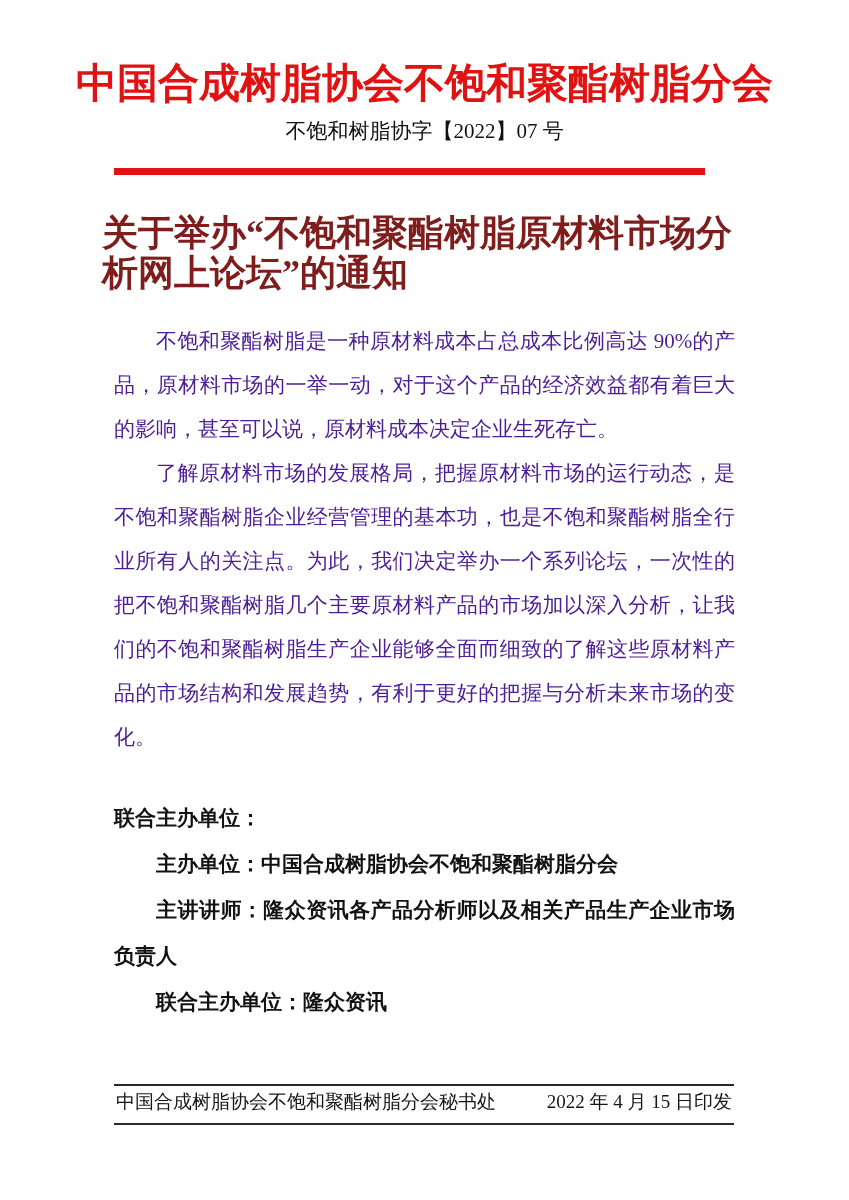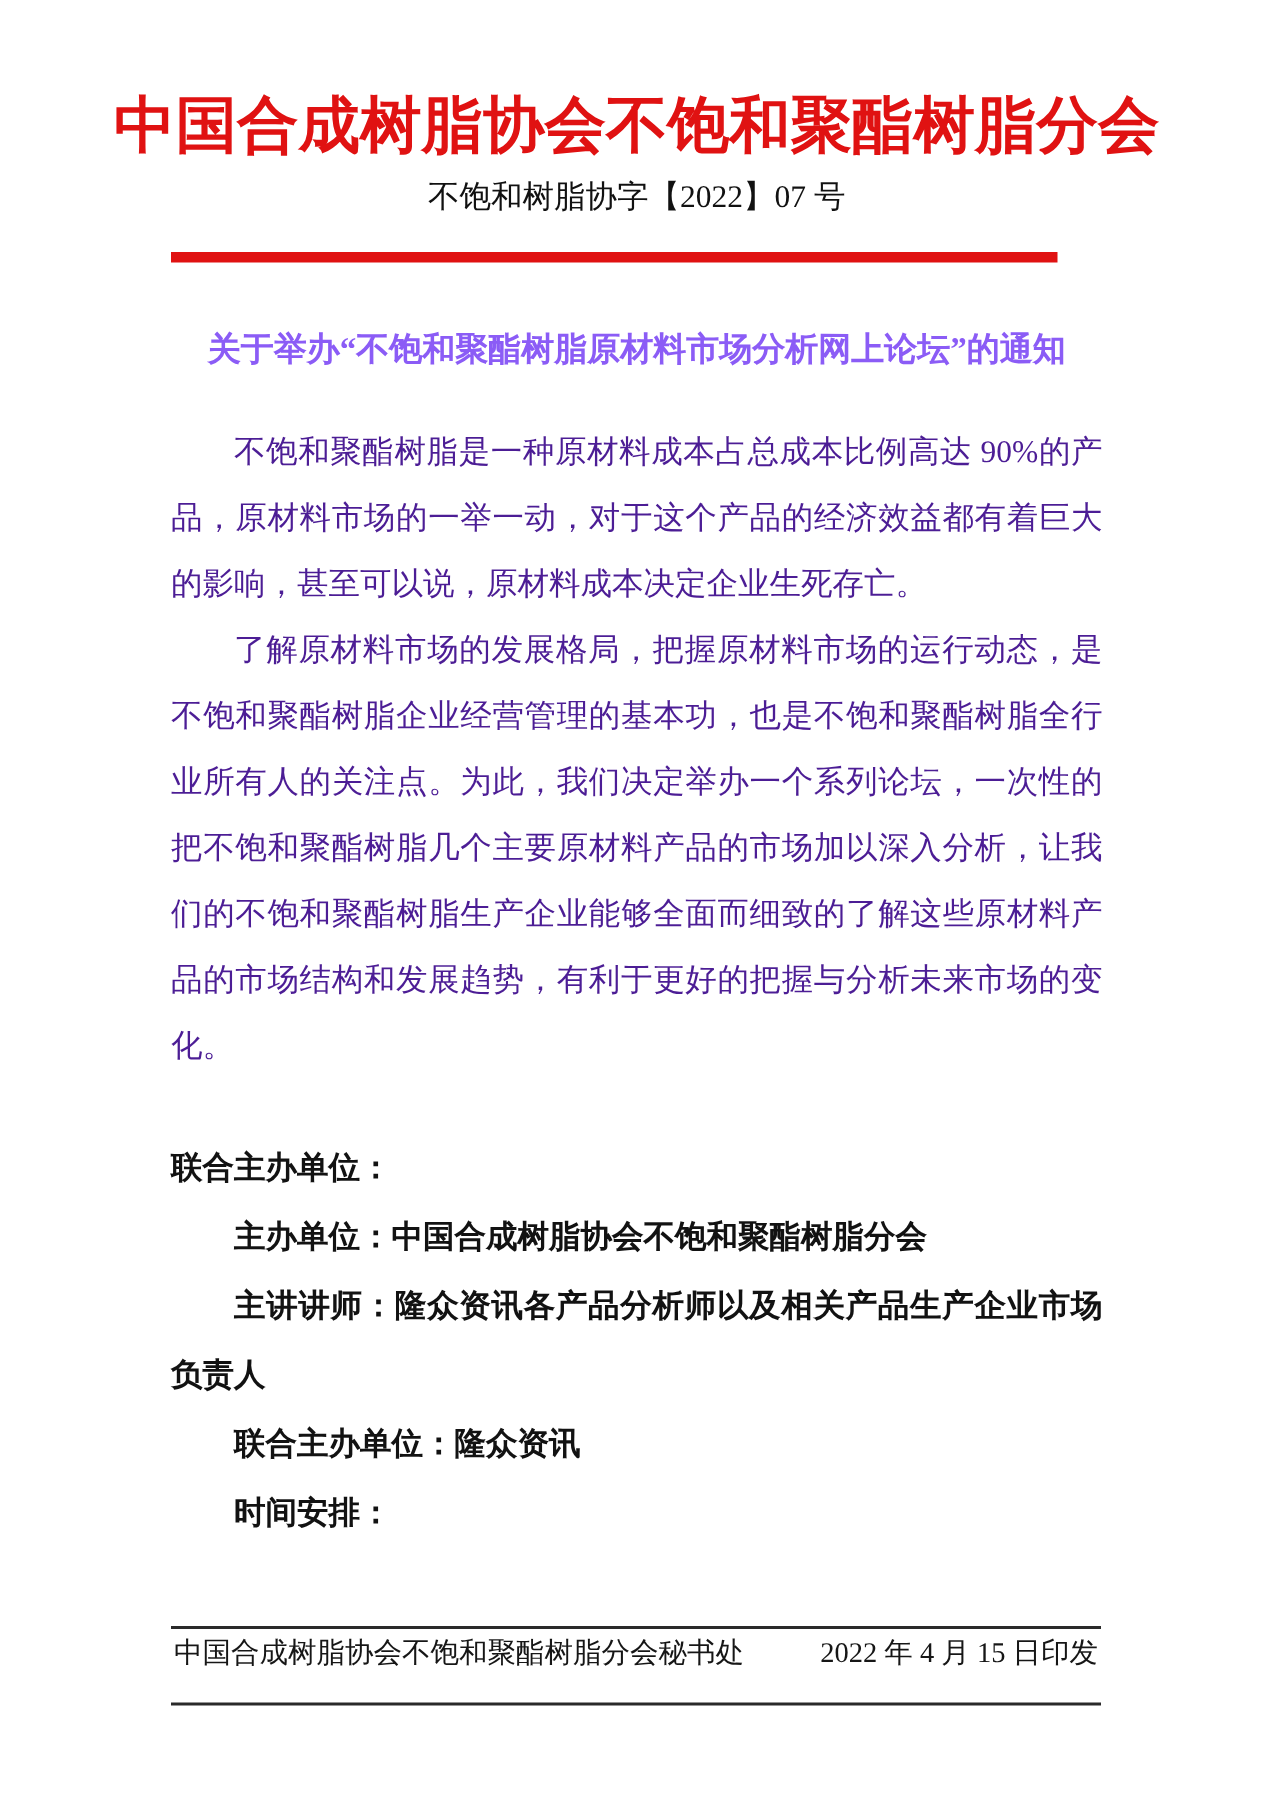--- a/index.html
+++ b/index.html
@@ -34,25 +34,24 @@
   }
   .red-rule {
     margin: 24px 0 0 114px;
     width: 591px;
     height: 7px;
     background: var(--accent-red);
   }
   .notice-title {
     margin: 38px auto 0;
     width: 645px;
-    font-size: 22px;
+    font-size: 36px;
     font-weight: bold;
     line-height: 40px;
-    text-align: center;
-    color: #8b5cf6;
+    color: #7f1d1d;
   }
   .body-text {
     margin: 26px 114px 0 114px;
   }
   .body-text p {
     margin: 0;
     font-size: 21px;
     line-height: 44px;
     text-align: justify;
     text-indent: 2em;
@@ -74,21 +73,21 @@
   .footer {
     position: absolute;
     left: 114px;
     width: 620px;
     top: 1084px;
     border-top: 2px solid #2a2a2a;
     border-bottom: 2px solid #2a2a2a;
     display: flex;
     justify-content: space-between;
     align-items: center;
-    padding: 3px 2px 20px 2px;
+    padding: 3px 2px 8px 2px;
     font-size: 19px;
     color: #161616;
     white-space: nowrap;
   }
 </style>
 </head>
 <body>
 
 <div class="page">
 
@@ -103,21 +102,20 @@
   <div class="body-text">
     <p>不饱和聚酯树脂是一种原材料成本占总成本比例高达 90%的产品，原材料市场的一举一动，对于这个产品的经济效益都有着巨大的影响，甚至可以说，原材料成本决定企业生死存亡。</p>
     <p>了解原材料市场的发展格局，把握原材料市场的运行动态，是不饱和聚酯树脂企业经营管理的基本功，也是不饱和聚酯树脂全行业所有人的关注点。为此，我们决定举办一个系列论坛，一次性的把不饱和聚酯树脂几个主要原材料产品的市场加以深入分析，让我们的不饱和聚酯树脂生产企业能够全面而细致的了解这些原材料产品的市场结构和发展趋势，有利于更好的把握与分析未来市场的变化。</p>
   </div>
 
   <div class="arrangements">
     <p class="arr-heading">联合主办单位：</p>
     <p class="arr-item">主办单位：中国合成树脂协会不饱和聚酯树脂分会</p>
     <p class="arr-item">主讲讲师：隆众资讯各产品分析师以及相关产品生产企业市场负责人</p>
     <p class="arr-item">联合主办单位：隆众资讯</p>
-    <p class="arr-item">时间安排：</p>
   </div>
 
   <div class="footer">
     <span>中国合成树脂协会不饱和聚酯树脂分会秘书处</span>
     <span>2022 年 4 月 15 日印发</span>
   </div>
 
 </div>
 
 </body></html>

